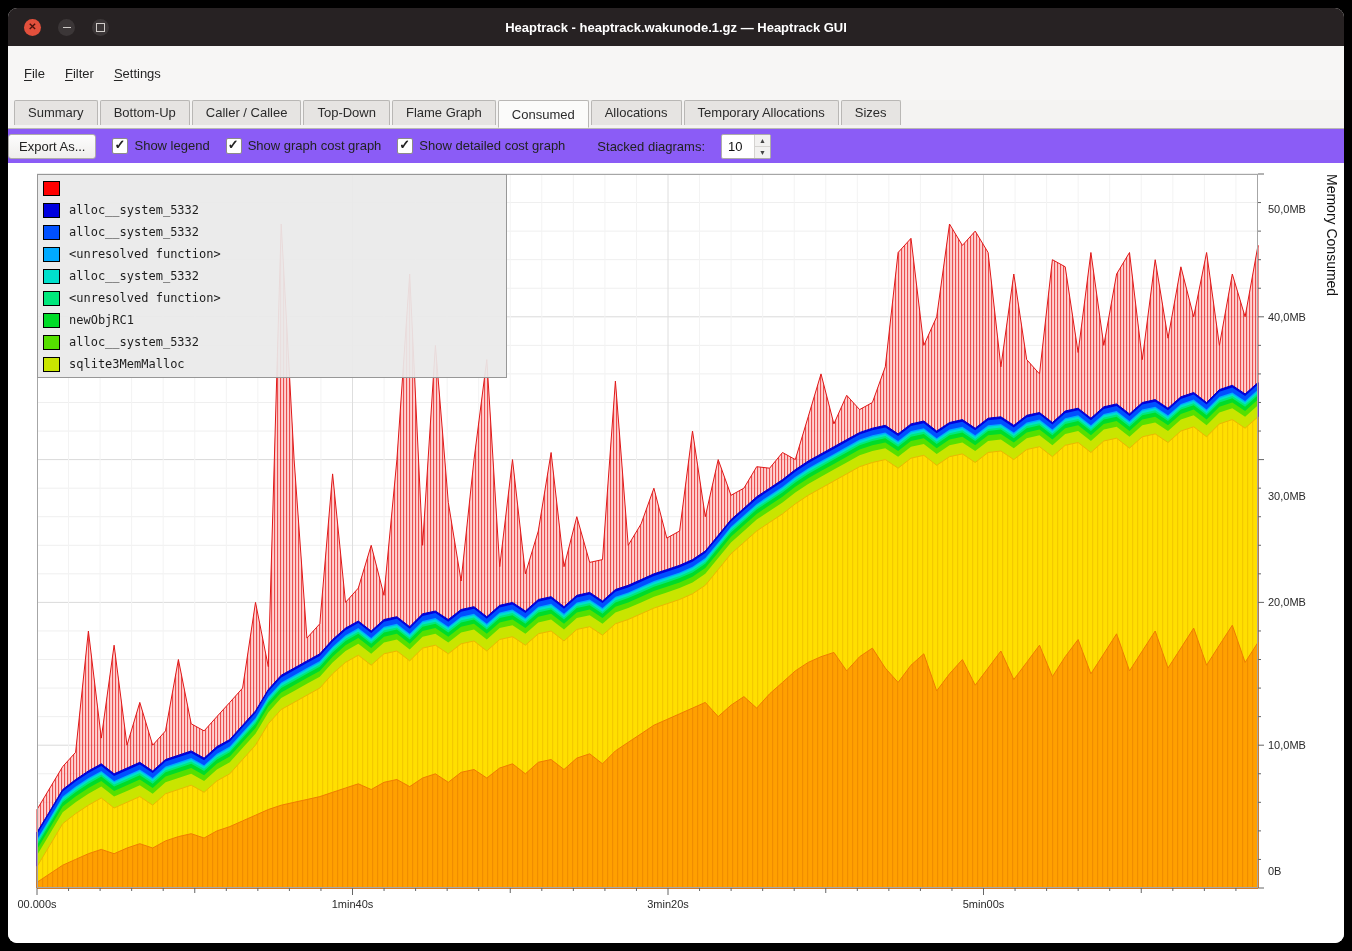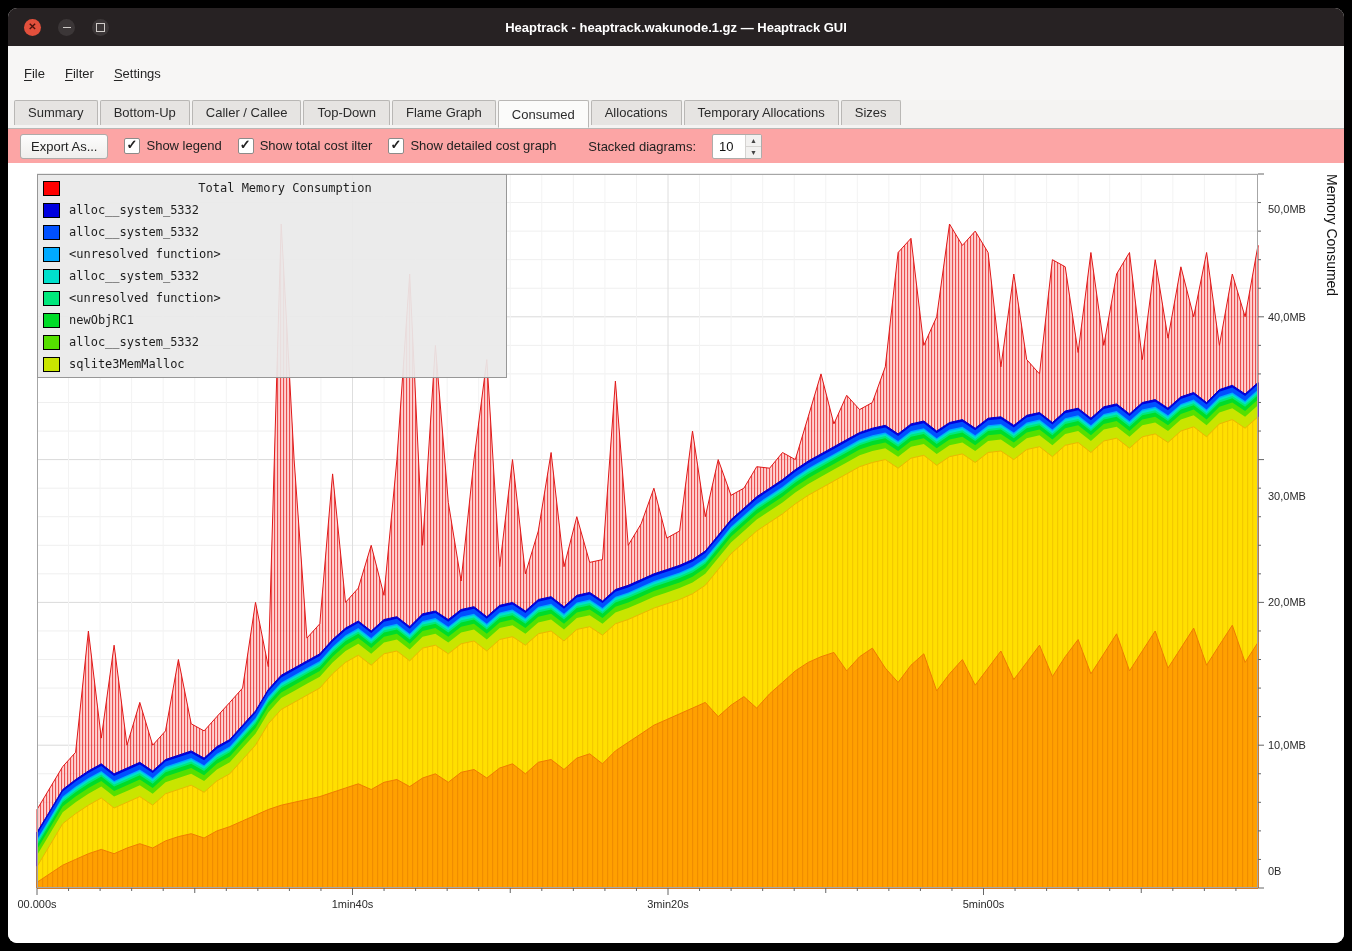--- a/index.html
+++ b/index.html
@@ -23,22 +23,22 @@
   .menubar{height:22px;background:#f7f6f5;display:flex;align-items:center;padding:16px 6px;flex:none;}
   .menu-item{font-size:13px;color:#252525;padding:2px 10px;}
   .menu-item u{text-decoration:underline;text-underline-offset:2px;}
   
   .tabbar{height:28px;background:#f4f3f2;display:flex;align-items:flex-start;padding:0 6px;
           border-bottom:1px solid #b9b7b5;flex:none;}
   .tab{font-size:13px;color:#2b2b2b;padding:4px 13px 5px;border:1px solid #b9b7b5;border-bottom:none;
        background:#e6e4e2;margin-right:2px;border-radius:2px 2px 0 0;height:15px;white-space:nowrap;}
   .tab.active{background:#fbfbfa;padding-top:6px;margin-bottom:-1px;border-bottom:1px solid #fbfbfa;}
   
-  .toolbar{height:34px;background:#fca5a5;display:flex;align-items:center;gap:16px;
-           padding:0 12px;flex:none;}
+  .toolbar{height:34px;background:#8b5cf6;display:flex;align-items:center;gap:16px;
+           padding:0 0;flex:none;}
   .btn-export{font-size:13px;color:#222;border:1px solid #aeacaa;border-radius:3px;
               background:linear-gradient(#fdfdfd,#efeeec);padding:4px 10px;}
   .cb{display:flex;gap:6px;font-size:13px;color:#222;}
   .cbbox{width:14px;height:14px;border:1px solid #8d8b89;border-radius:2px;background:#fff;
          position:relative;flex:none;}
   .cbbox.checked:after{content:"✓";position:absolute;left:1px;top:-2px;font-size:13px;
                        font-weight:700;color:#222;}
   .stacked-label{font-size:13px;color:#222;margin-left:16px;}
   .spin{display:flex;height:23px;border:1px solid #aeacaa;border-radius:2px;background:#fff;overflow:hidden;}
   .spin-value{width:26px;display:flex;align-items:center;padding-left:6px;font-size:13px;color:#111;}
@@ -101,21 +101,21 @@
 
   <div class="toolbar">
     <button class="btn-export">Export As...</button>
     <span id="cb-container" style="display:flex;gap:16px;align-items:center;">
         <label class="cb">
           <span class="cbbox checked"></span>
           <span>Show legend</span>
         </label>
         <label class="cb">
           <span class="cbbox checked"></span>
-          <span>Show total cost ilter</span>
+          <span>Show graph cost graph</span>
         </label>
         <label class="cb">
           <span class="cbbox checked"></span>
           <span>Show detailed cost graph</span>
         </label>
       </span>
     <span class="stacked-label">Stacked diagrams:</span>
     <span class="spin">
       <span class="spin-value">10</span>
       <span class="spin-btns">
@@ -279,21 +279,20 @@
           <line x1="1221" y1="142.79999999999995" x2="1227" y2="142.79999999999995" stroke="#666"></line>
           <line x1="1221" y1="114.24000000000001" x2="1224" y2="114.24000000000001" stroke="#666"></line>
           <line x1="1221" y1="85.67999999999995" x2="1224" y2="85.67999999999995" stroke="#666"></line>
           <line x1="1221" y1="57.120000000000005" x2="1224" y2="57.120000000000005" stroke="#666"></line>
           <line x1="1221" y1="28.56000000000006" x2="1224" y2="28.56000000000006" stroke="#666"></line>
           <line x1="1221" y1="0" x2="1227" y2="0" stroke="#666"></line>
         </svg>
       <div class="legend">
         <div class="legend-row">
           <span class="swatch" id="total-swatch" style="background: rgb(255, 0, 0);"></span>
-          <span class="legend-title">Total Memory Consumption</span>
         </div>
       <div class="legend-row">
             <span class="swatch" style="background: rgb(0, 0, 224);"></span>
             <span>alloc__system_5332</span>
           </div>
           <div class="legend-row">
             <span class="swatch" style="background: rgb(0, 80, 255);"></span>
             <span>alloc__system_5332</span>
           </div>
           <div class="legend-row">

